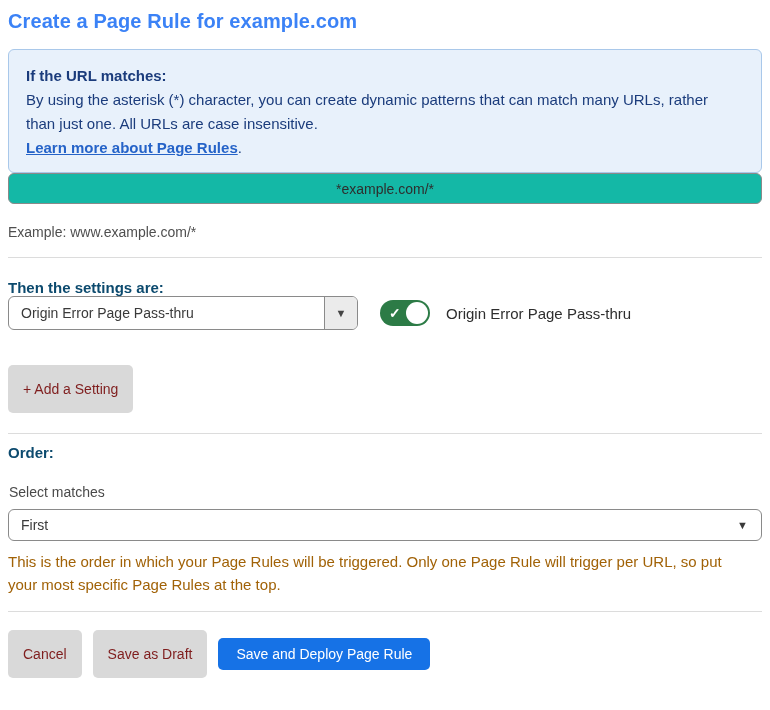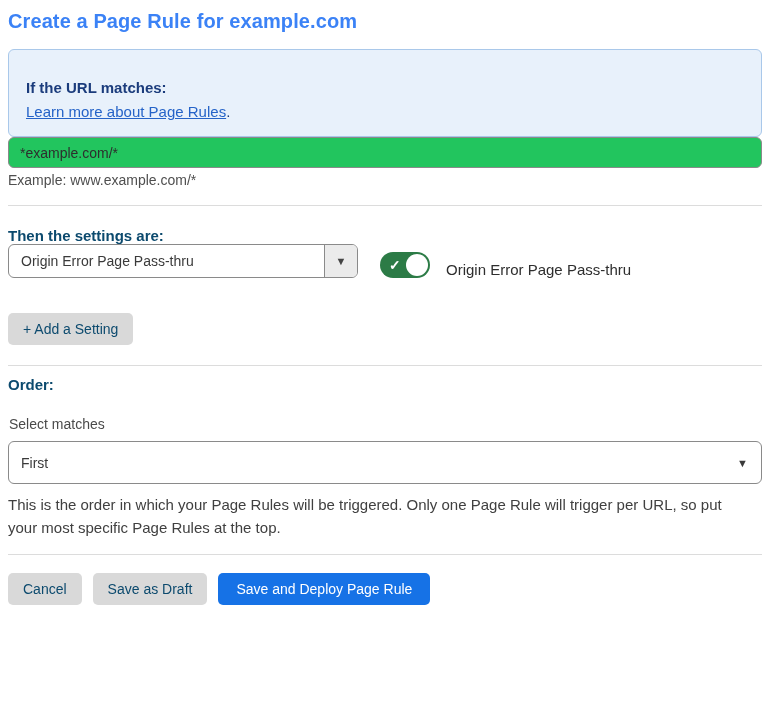--- a/index.html
+++ b/index.html
@@ -15,59 +15,60 @@
   .page-title {
     font-size: 20px; font-weight: 700; color: #3b82f6;
     margin: 2px 0 16px 0; letter-spacing: 0.1px;
   }
 
   
   .info-box {
     background: var(--info-bg, #e8f1fb);
     border: 1px solid var(--info-border, #a9c8ea);
     border-radius: 6px;
-    padding: 26px 17px 12px 17px;
+    padding: 14px 17px 12px 17px;
     color: var(--info-text, #1b3c7c);
     font-size: 15px;
     line-height: 24px;
   }
   .info-heading { font-weight: 700; }
   .info-body { max-width: 700px; }
   .info-link {
     color: var(--link-blue, #2563c8);
     text-decoration: underline;
     cursor: pointer;
+    font-weight: bold;
   }
   .info-link-suffix { color: var(--info-text, #1b3c7c); }
 
   .field-label {
     font-size: 14px; color: #4a4a4a; margin: 23px 0 9px 1px;
   }
   .section-heading {
     font-size: 15px; font-weight: 700; color: #0c4a6e;
   }
 
   .text-input {
     width: 100%; height: 31px;
     border: 1px solid #8a8a8a; border-radius: 6px;
     padding: 0 11px; font-size: 14px; color: #2e2e2e;
     font-family: "Liberation Sans", sans-serif;
-    background: #22c55e; outline: none;
+    background: #14b8a6; outline: none; text-align: center;
   }
   .helper-text {
-    font-size: 14px; color: #4f4f4f; margin-top: 4px;
+    font-size: 14px; color: #4f4f4f; margin-top: 20px;
   }
 
   .divider {
     border: none; border-top: 1px solid #dcdcdc;
     margin: 17px 0 0 0;
   }
 
   
-  .setting-row { display: flex; align-items: flex-end; }
+  .setting-row { display: flex; align-items: center; }
   .split-dropdown {
     display: flex; width: 350px; height: 34px;
     border: 1px solid #8a8a8a; border-radius: 6px;
     background: #ffffff; cursor: pointer; overflow: hidden;
   }
   .split-dropdown-value {
     flex: 1; display: flex; align-items: center;
     padding-left: 12px; font-size: 14px; color: #3a3a3a;
   }
   .split-dropdown-arrow {
@@ -91,59 +92,60 @@
     position: absolute; right: 2px; top: 2px;
     width: 22px; height: 22px; background: #ffffff;
     border-radius: 50%;
   }
   .toggle-label { font-size: 15px; color: #2e2e2e; margin-left: 16px; }
 
   .btn {
     display: inline-block; border: none; cursor: pointer;
     font-family: "Liberation Sans", sans-serif;
     font-size: 14px; border-radius: 5px;
-    padding: 8px 15px; color: #0c4a6e;
+    padding: 16px 15px; color: #7f1d1d;
     background: var(--button-gray, #d9d9d9);
   }
   .btn-primary {
     background: var(--primary-blue, #1672e6); color: #ffffff;
     padding: 8px 18px;
   }
   .add-setting-btn { margin-top: 35px; }
 
   
   .select-control {
-    position: relative; width: 100%; height: 43px;
+    position: relative; width: 100%; height: 32px;
     border: 1px solid #8a8a8a; border-radius: 6px;
     background: #ffffff; cursor: pointer;
     display: flex; align-items: center;
     padding: 0 12px; font-size: 14px; color: #3a3a3a;
   }
   .select-arrow {
     position: absolute; right: 13px; top: 50%; transform: translateY(-50%);
     color: #3a3a3a; font-size: 11px;
   }
   .order-helper {
-    font-size: 15px; color: #404040; line-height: 23px;
+    font-size: 15px; color: #a16207; line-height: 23px;
     margin-top: 9px; max-width: 740px;
   }
 
   .footer-actions {
     display: flex; align-items: center; gap: 11px; margin-top: 18px;
   }
 </style>
 </head>
 <body>
 
 <div class="container">
 
   <h1 class="page-title">Create a Page Rule for example.com</h1>
 
   <div class="info-box">
     <div class="info-heading">If the URL matches:</div>
+    <div class="info-body">By using the asterisk (*) character, you can create dynamic patterns that can match many URLs, rather than just one. All URLs are case insensitive.</div>
     <div>
       <a class="info-link">Learn more about Page Rules</a><span class="info-link-suffix">.</span>
     </div>
   </div>
 
   <input class="text-input" type="text" value="*example.com/*" style="">
   <div class="helper-text">Example: www.example.com/*</div>
 
   <hr class="divider">
 

